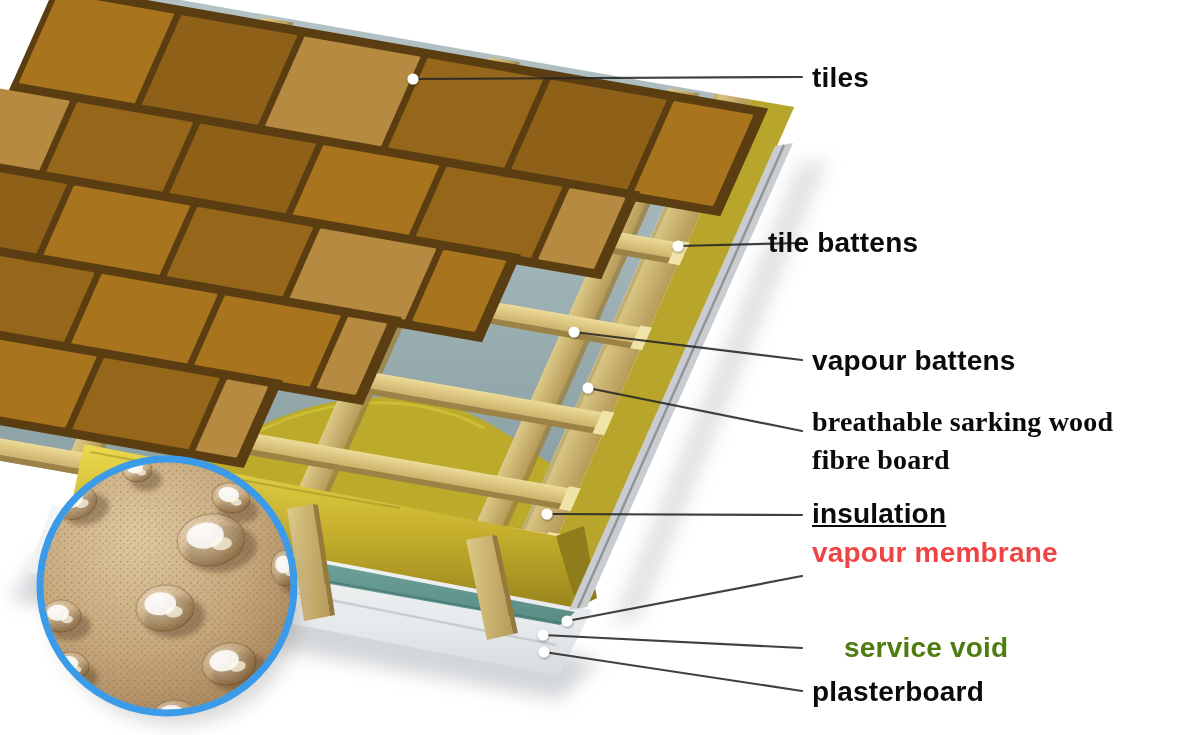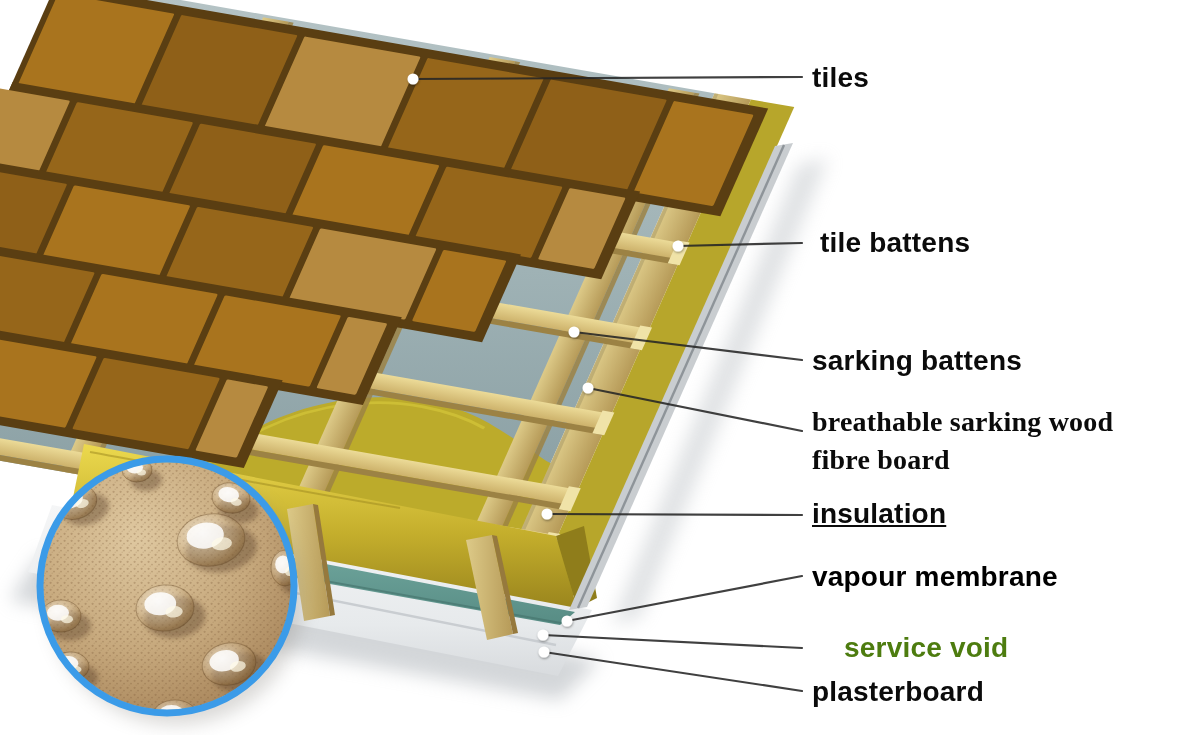--- a/index.html
+++ b/index.html
@@ -271,21 +271,21 @@
         <circle cx="567" cy="621" r="5.5" fill="#ffffff" filter="url(#f-dot)"></circle>
         <line x1="543" y1="635" x2="802" y2="648" stroke="#262626" stroke-width="2.2" stroke-linecap="round" opacity="0.88"></line>
         <circle cx="543" cy="635" r="5.5" fill="#ffffff" filter="url(#f-dot)"></circle>
         <line x1="544" y1="652" x2="802" y2="691" stroke="#262626" stroke-width="2.2" stroke-linecap="round" opacity="0.88"></line>
         <circle cx="544" cy="652" r="5.5" fill="#ffffff" filter="url(#f-dot)"></circle>
       </g>
   </svg>
 
   <div id="labels">
     <div class="callout-label" style="left: 812px; top: 59px; color: rgb(11, 11, 11);">tiles</div>
-    <div class="callout-label" style="left: 820px; top: 224px; color: rgb(11, 11, 11);">tile battens</div>
-    <div class="callout-label" style="left: 812px; top: 342px; color: rgb(11, 11, 11);">sarking battens</div>
+    <div class="callout-label" style="left: 768px; top: 224px; color: rgb(11, 11, 11);">tile battens</div>
+    <div class="callout-label" style="left: 812px; top: 342px; color: rgb(11, 11, 11);">vapour battens</div>
     <div class="callout-label wrap" style="left: 812px; top: 403px; width: 310px; color: rgb(11, 11, 11); font-family: Liberation Serif, serif;">breathable sarking wood fibre board</div>
     <div class="callout-label" style="left: 812px; top: 495px; color: rgb(11, 11, 11); text-decoration: underline;">insulation</div>
-    <div class="callout-label" style="left: 812px; top: 558px; color: #000000;">vapour membrane</div>
+    <div class="callout-label" style="left: 812px; top: 534px; color: #ef4444;">vapour membrane</div>
     <div class="callout-label" style="left: 844px; top: 629px; color: #4d7c0f;">service void</div>
     <div class="callout-label" style="left: 812px; top: 673px; color: rgb(11, 11, 11);">plasterboard</div>
   </div>
 </div>
 
 </body></html>

